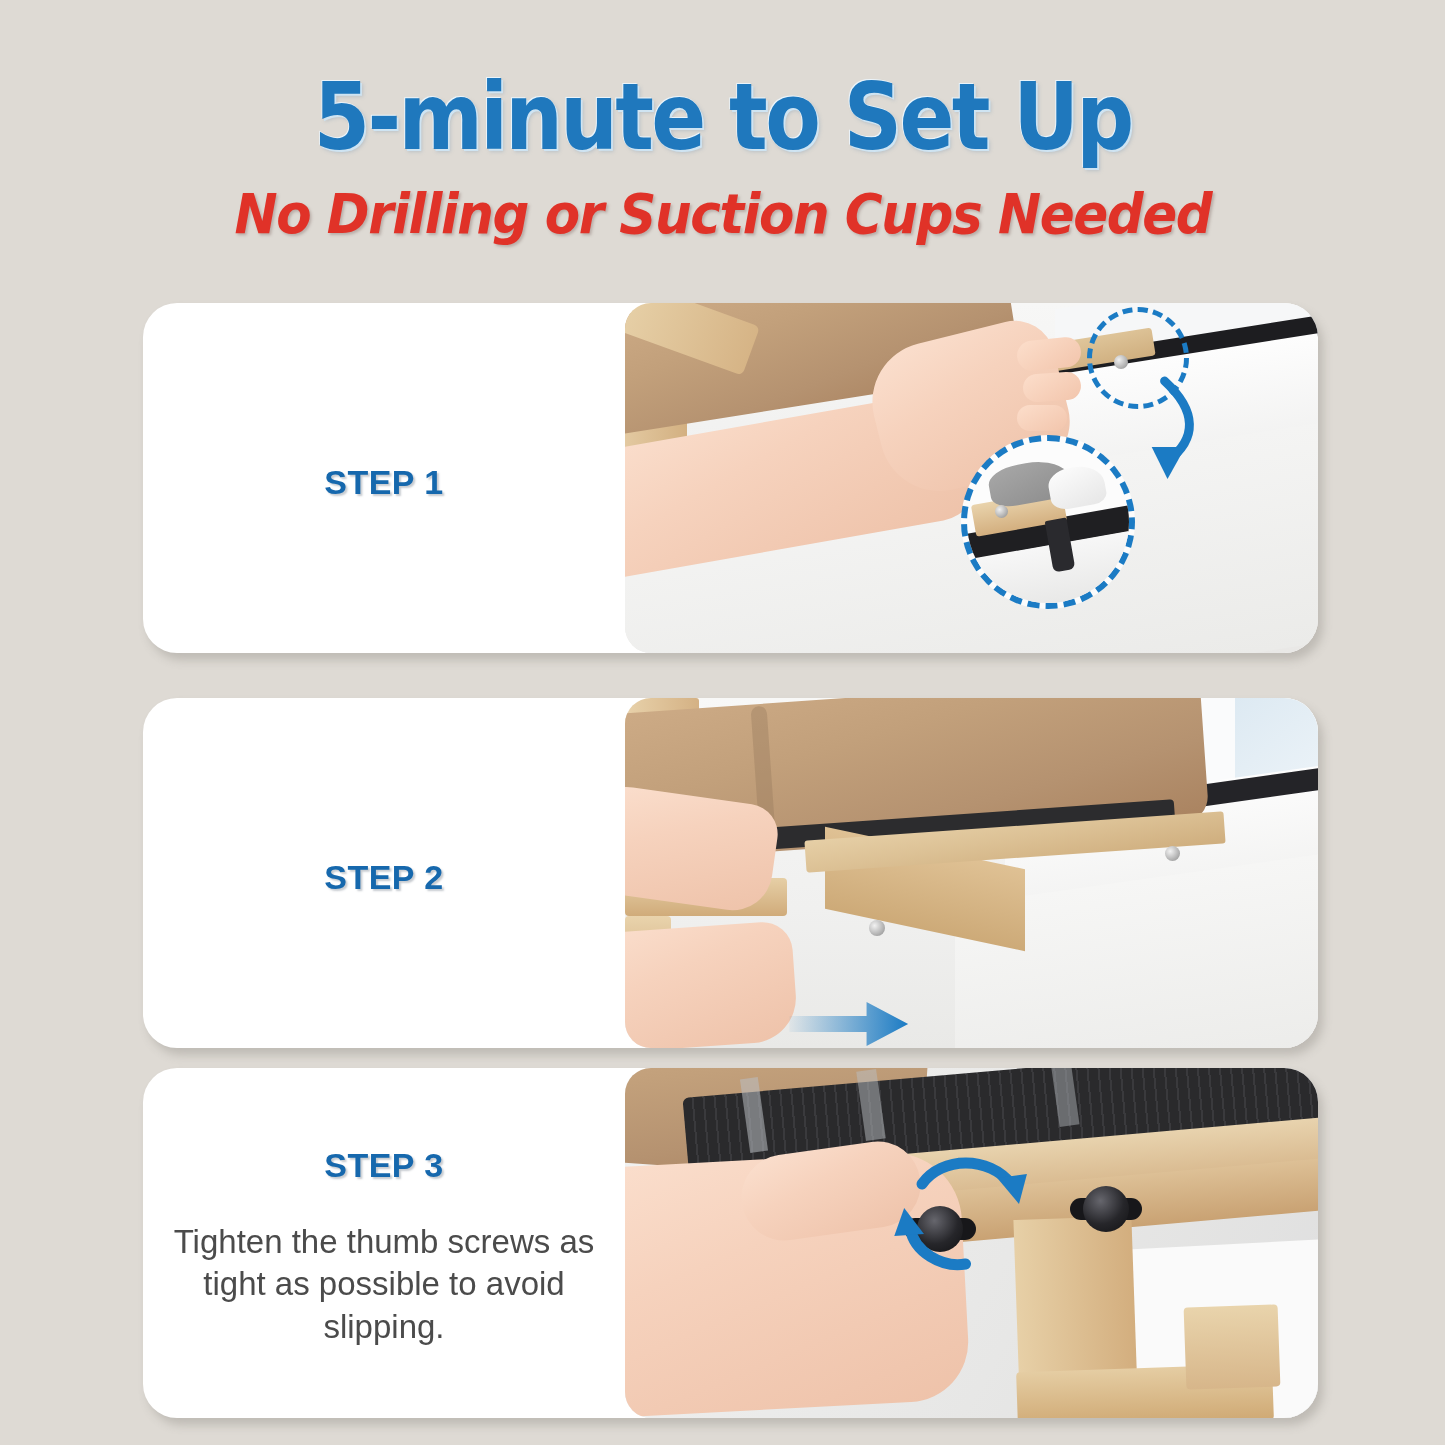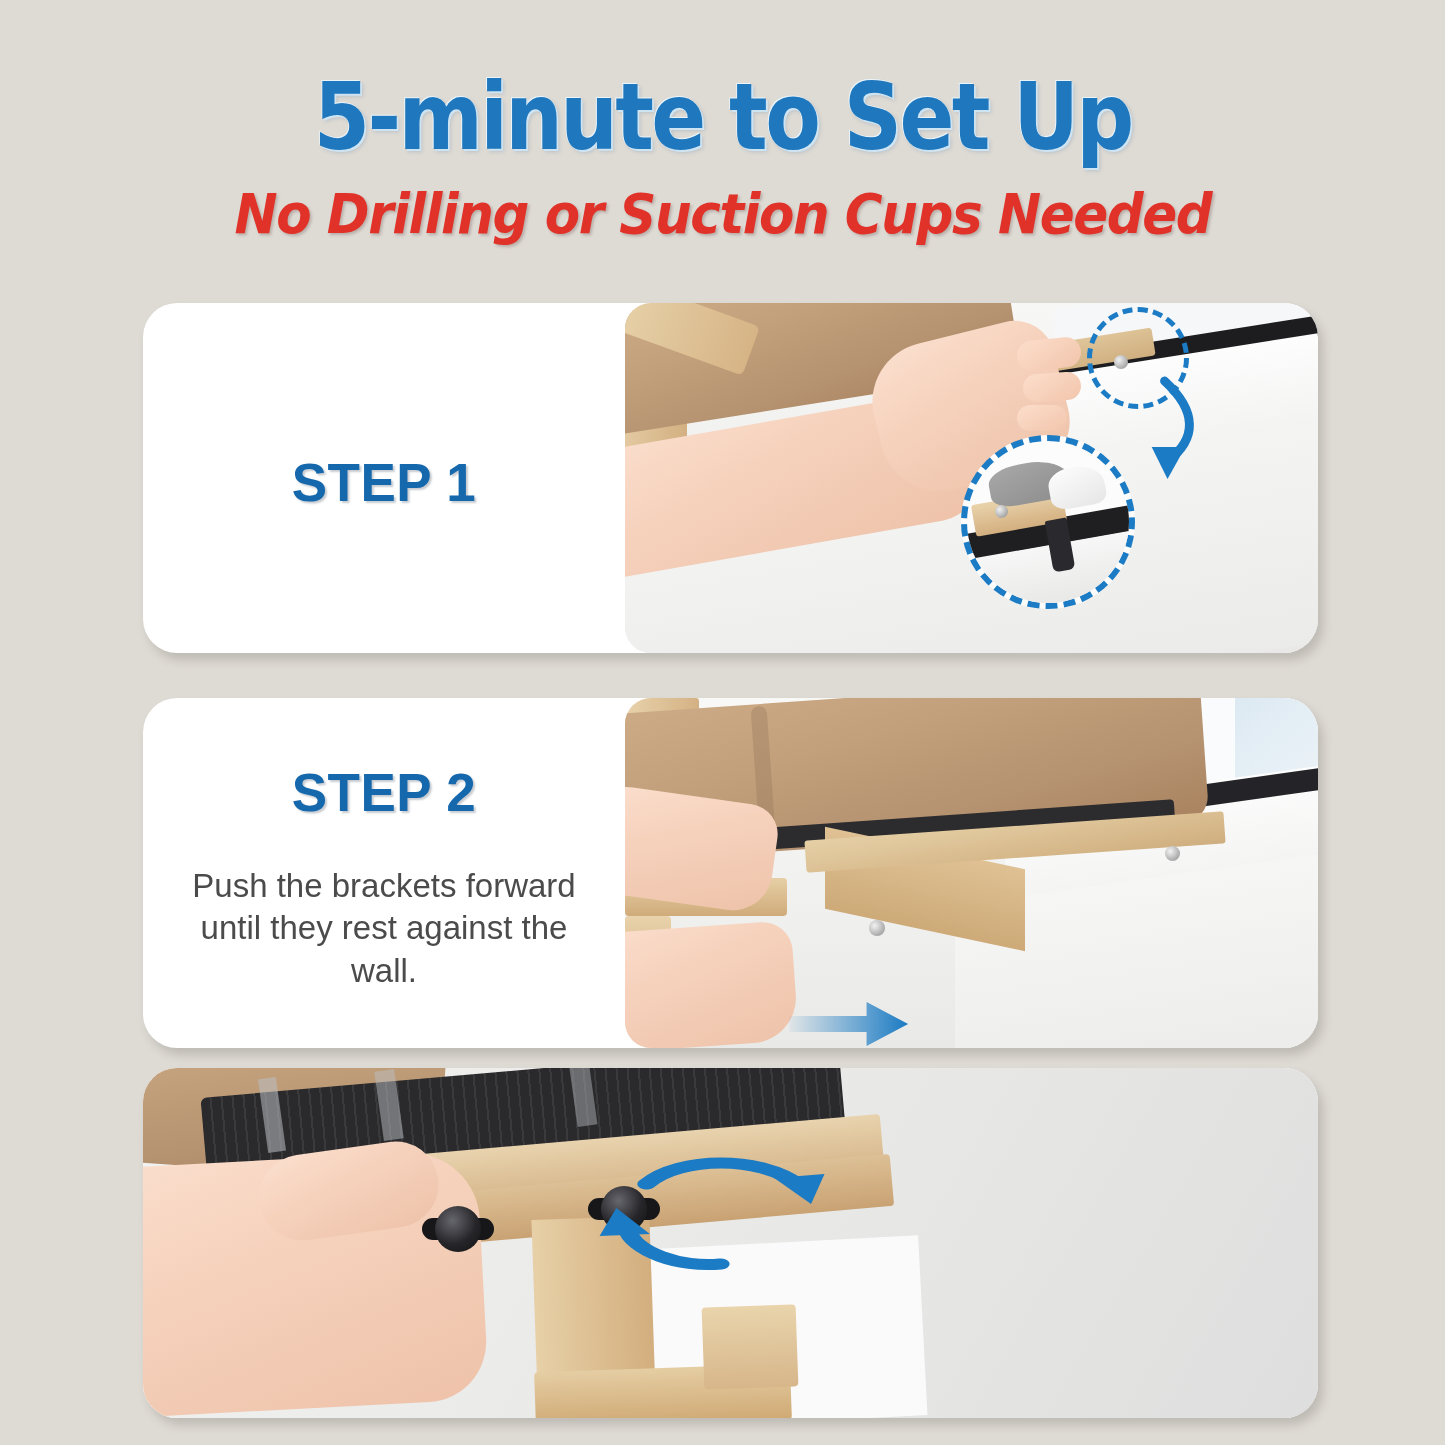--- a/index.html
+++ b/index.html
@@ -55,21 +55,21 @@
   #card2{top:698px}
   #card3{top:1068px}
 
   .textpane{
     width:482px;flex:0 0 482px;height:100%;
     display:flex;flex-direction:column;align-items:center;justify-content:center;
     padding-top:8px;box-sizing:border-box;
   }
   .steplabel{
     font-family:"Liberation Sans", sans-serif;
-    font-weight:bold;font-size:53px;letter-spacing:.5px;
+    font-weight:bold;font-size:34px;letter-spacing:.5px;
     color:#1668ad;
     text-shadow:2px 2px 2px rgba(130,140,150,.45);
   }
   .steptext{
     margin-top:42px;
     font-family:"Liberation Sans", sans-serif;
     font-size:33px;line-height:1.28;color:#4b4b4b;
     text-align:center;width:440px;
   }
   #card3 .steptext{margin-top:36px;}
@@ -268,21 +268,20 @@
       <div class="zwhite"></div>
       <div class="zhook"></div>
       <div class="zscrew"></div>
     </div>
   </div>
 </div>
 
 <div class="card" id="card2">
   <div class="textpane">
     <div class="steplabel">STEP 2</div>
-    <div class="steptext">Push the brackets forward until they rest against the wall.</div>
   </div>
   <div class="photo" id="p2">
     <div class="bgwin"></div>
     <div class="bgmul"></div>
     <div class="bgmul2"></div>
     <div class="bglight"></div>
     <div class="sillA"></div>
     <div class="sillB"></div>
     <div class="blkbar"></div>
 
@@ -307,20 +306,24 @@
           <stop offset="0" stop-color="#1b7bc4" stop-opacity="0.05"></stop>
           <stop offset="1" stop-color="#1b7bc4" stop-opacity="1"></stop>
         </linearGradient>
       </defs>
       <path d="M 166 318 L 244 318 L 244 304 L 286 326 L 244 348 L 244 334 L 166 334 Z" fill="url(#g2)"></path>
     </svg>
   </div>
 </div>
 
 <div class="card" id="card3">
+  <div class="textpane">
+    <div class="steplabel">STEP 3</div>
+    <div class="steptext">Tighten the thumb screws as tight as possible to avoid slipping.</div>
+  </div>
   <div class="photo" id="p3">
     <div class="bgblur"></div>
     <div class="whitebg"></div>
     <div class="cush cushion"></div>
     <div class="mesh"></div>
     <div class="meshA"></div>
     <div class="meshB"></div>
     <div class="meshC"></div>
 
     <div class="railA"></div>

